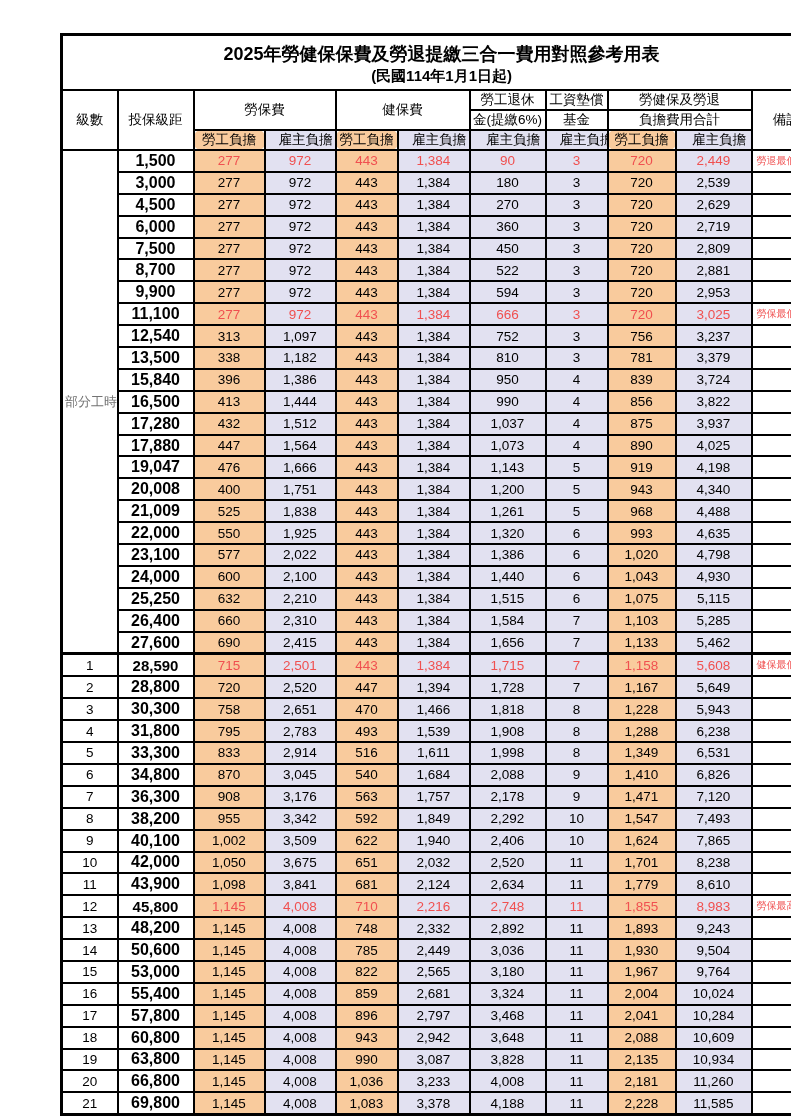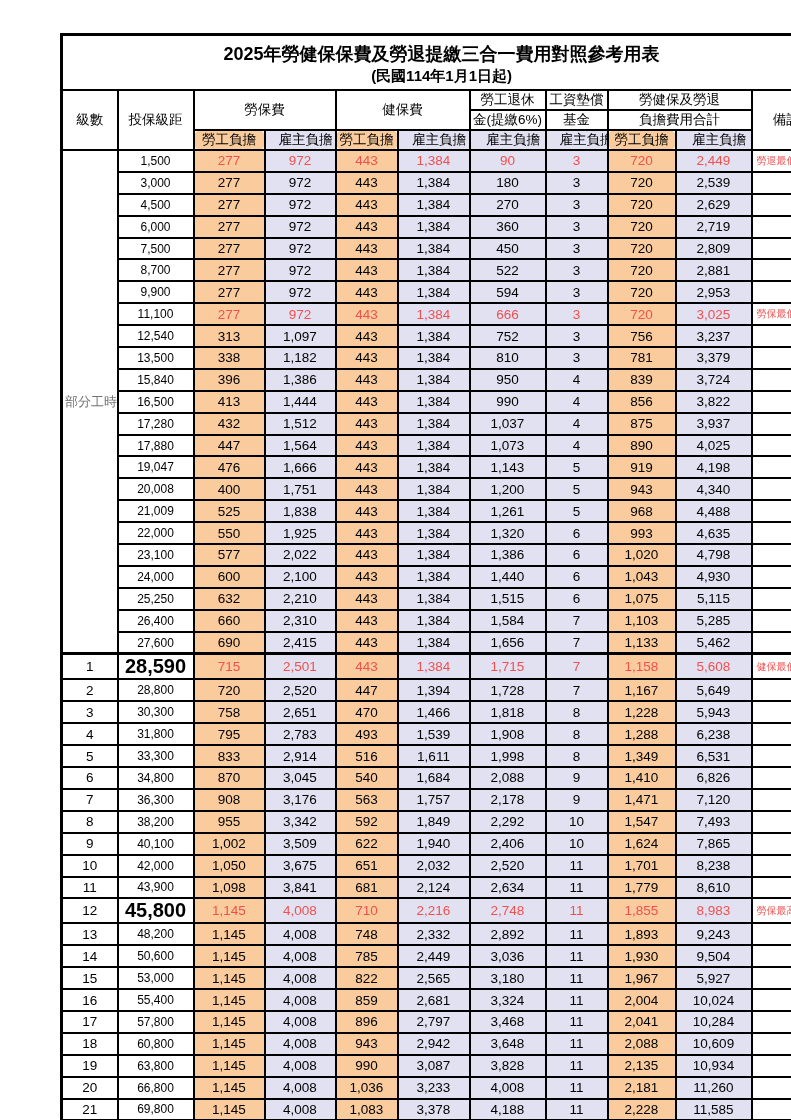--- a/index.html
+++ b/index.html
@@ -37,22 +37,22 @@
   .title-sub{font-size:15px;font-weight:bold;line-height:1.1;}
   
   thead td{font-size:13.5px;}
   .hrow{height:19px;}
   .sub-emp{background:var(--emp-bg);border-radius:7px;}
   .sub-er{background:var(--er-bg);padding-left:13px;}
   
   tbody td{height:19.9px;font-size:13.5px;}
   td.val-emp{background:var(--emp-bg);}
   td.val-er{background:var(--er-bg);}
-  td.bracket{font-size:12px;}
-  td.bracket.bold{font-weight:bold;font-size:20px;}
+  td.bracket{font-size:16px;font-weight:bold;}
+  td.bracket.bold{font-weight:bold;font-size:15px;}
   td.level{font-size:13.5px;}
   td.part-time{font-size:13px;color:#737373;}
   td.remark{font-size:10px;color:var(--red);padding:0 4px;}
   tr.red-row td.val-emp,
   tr.red-row td.val-er{color:var(--red);}
   tr.thick-top td{border-top:3px solid var(--line);}
 </style>
 </head>
 <body>
 
@@ -567,21 +567,21 @@
         <tr>
           <td class="level">15</td>
           <td class="bracket">53,000</td>
           <td class="val-emp">1,145</td>
           <td class="val-er">4,008</td>
           <td class="val-emp">822</td>
           <td class="val-er">2,565</td>
           <td class="val-er">3,180</td>
           <td class="val-er">11</td>
           <td class="val-emp">1,967</td>
-          <td class="val-er">5,927</td>
+          <td class="val-er">9,764</td>
           <td class="remark"></td>
         </tr>
         <tr>
           <td class="level">16</td>
           <td class="bracket">55,400</td>
           <td class="val-emp">1,145</td>
           <td class="val-er">4,008</td>
           <td class="val-emp">859</td>
           <td class="val-er">2,681</td>
           <td class="val-er">3,324</td>

